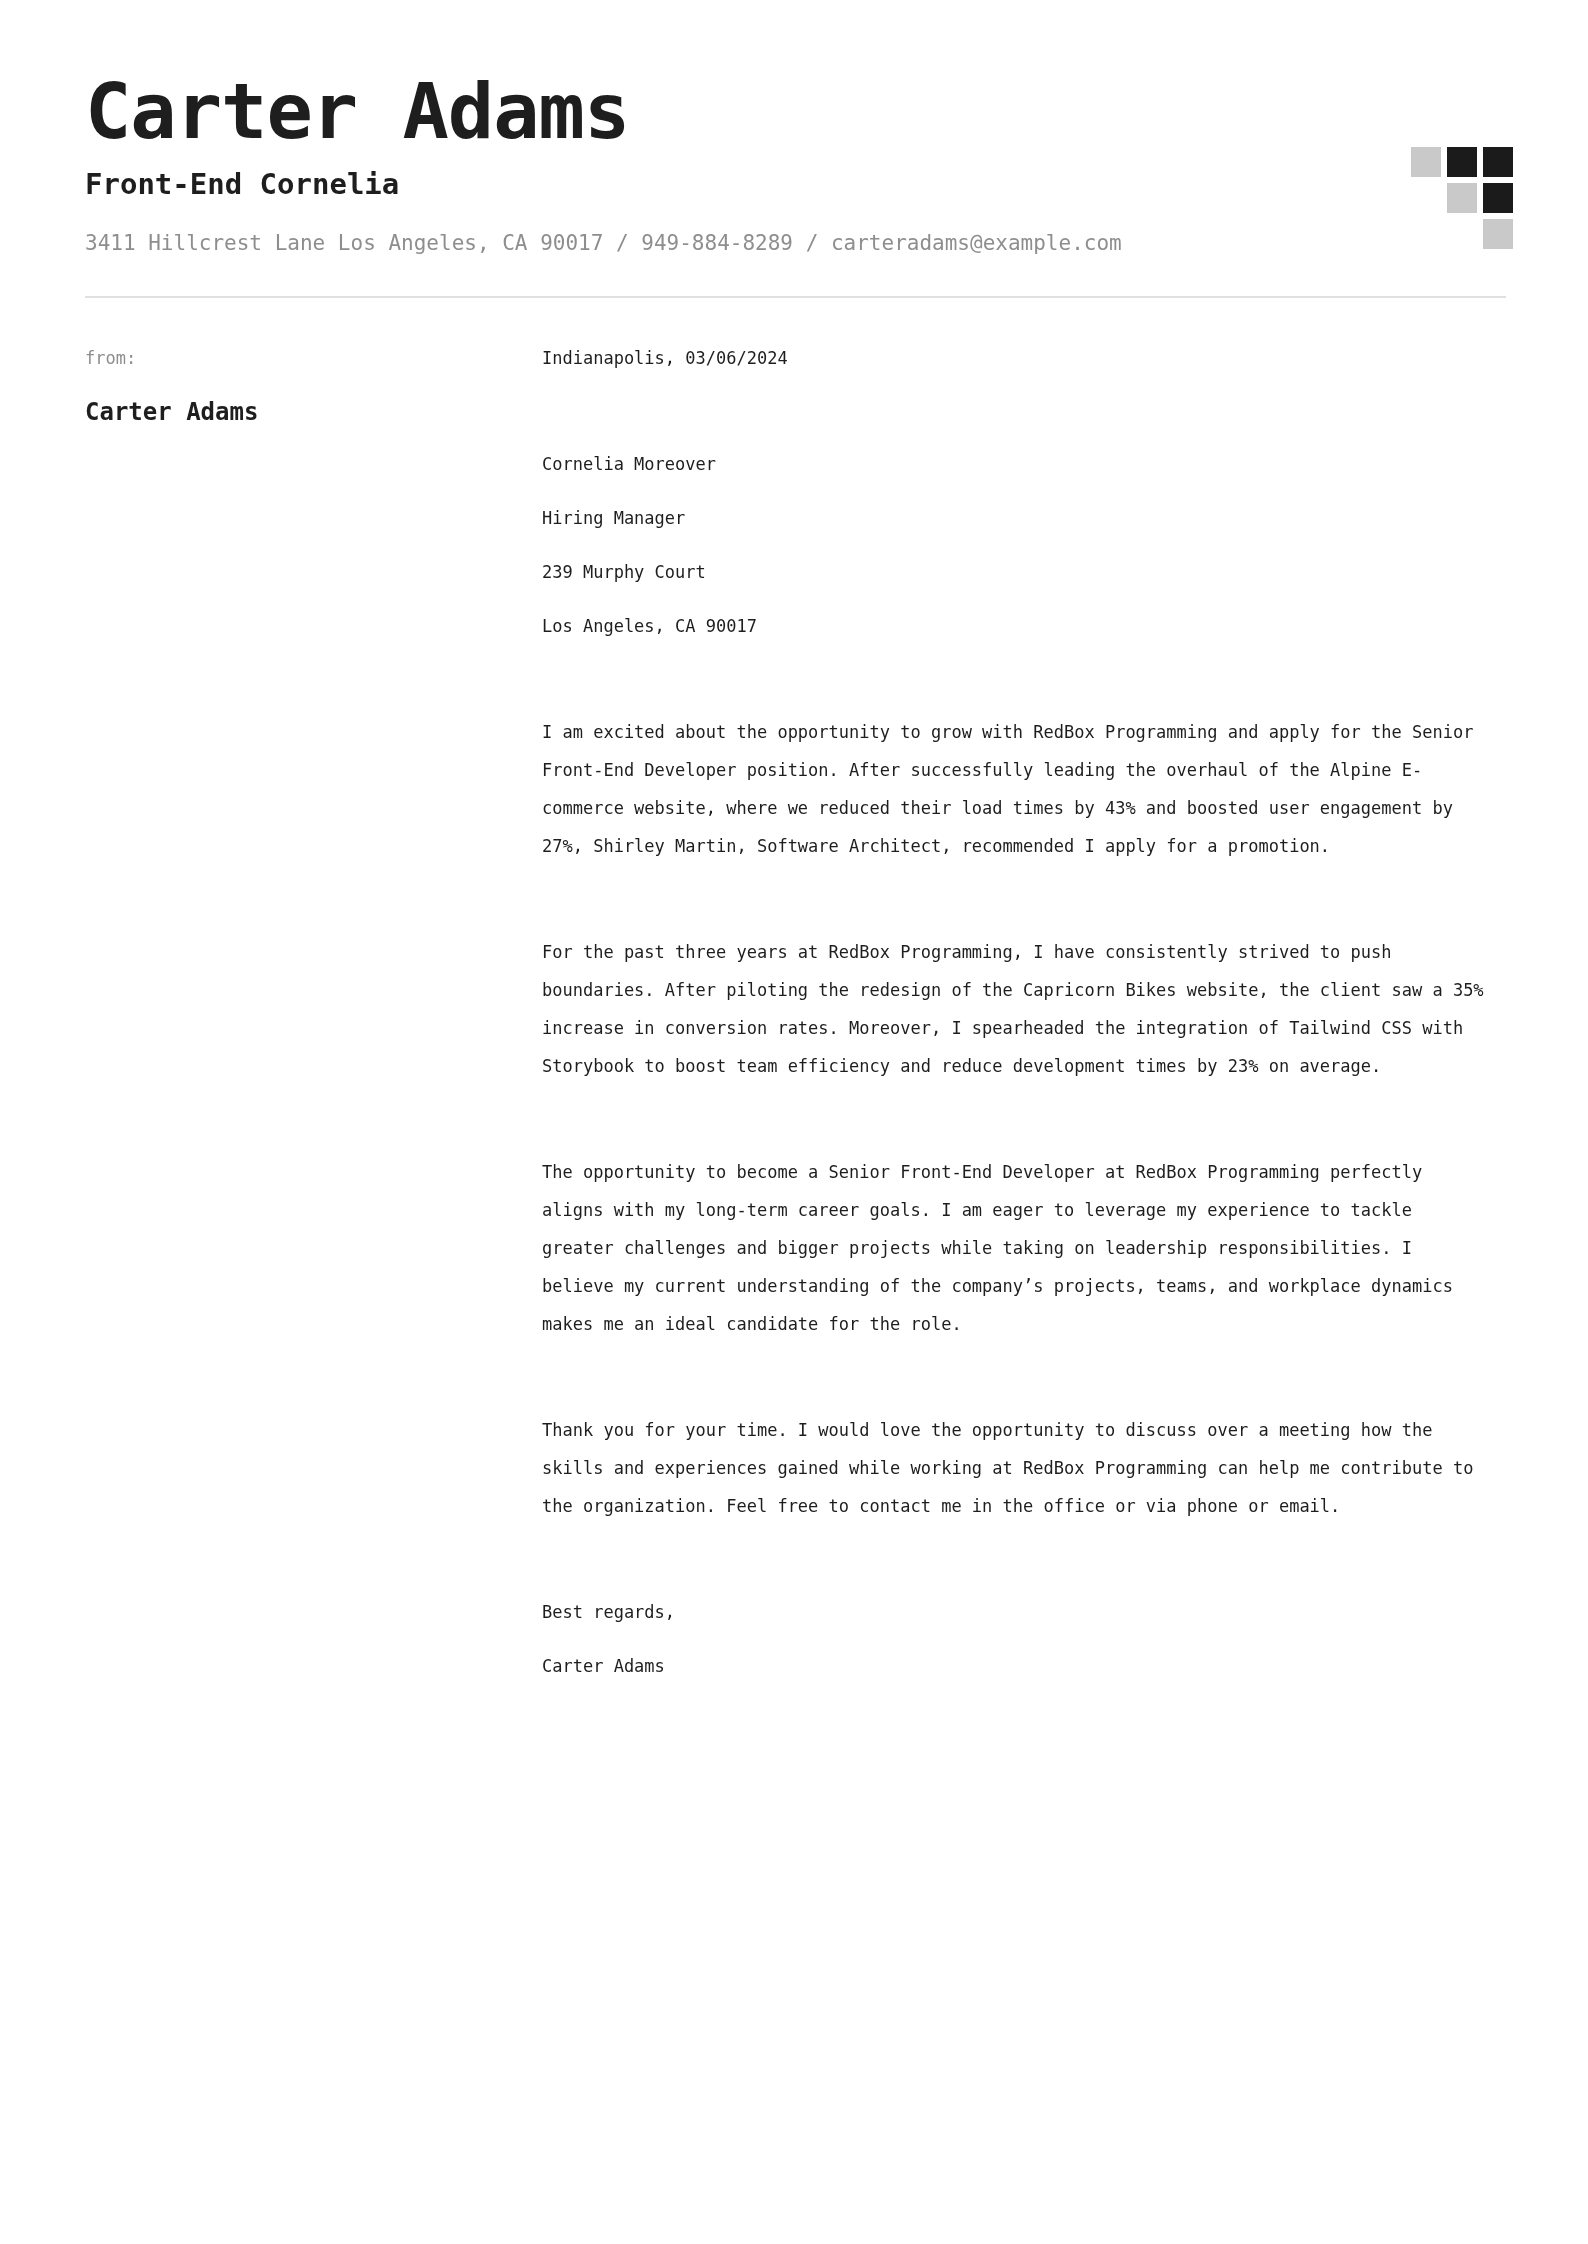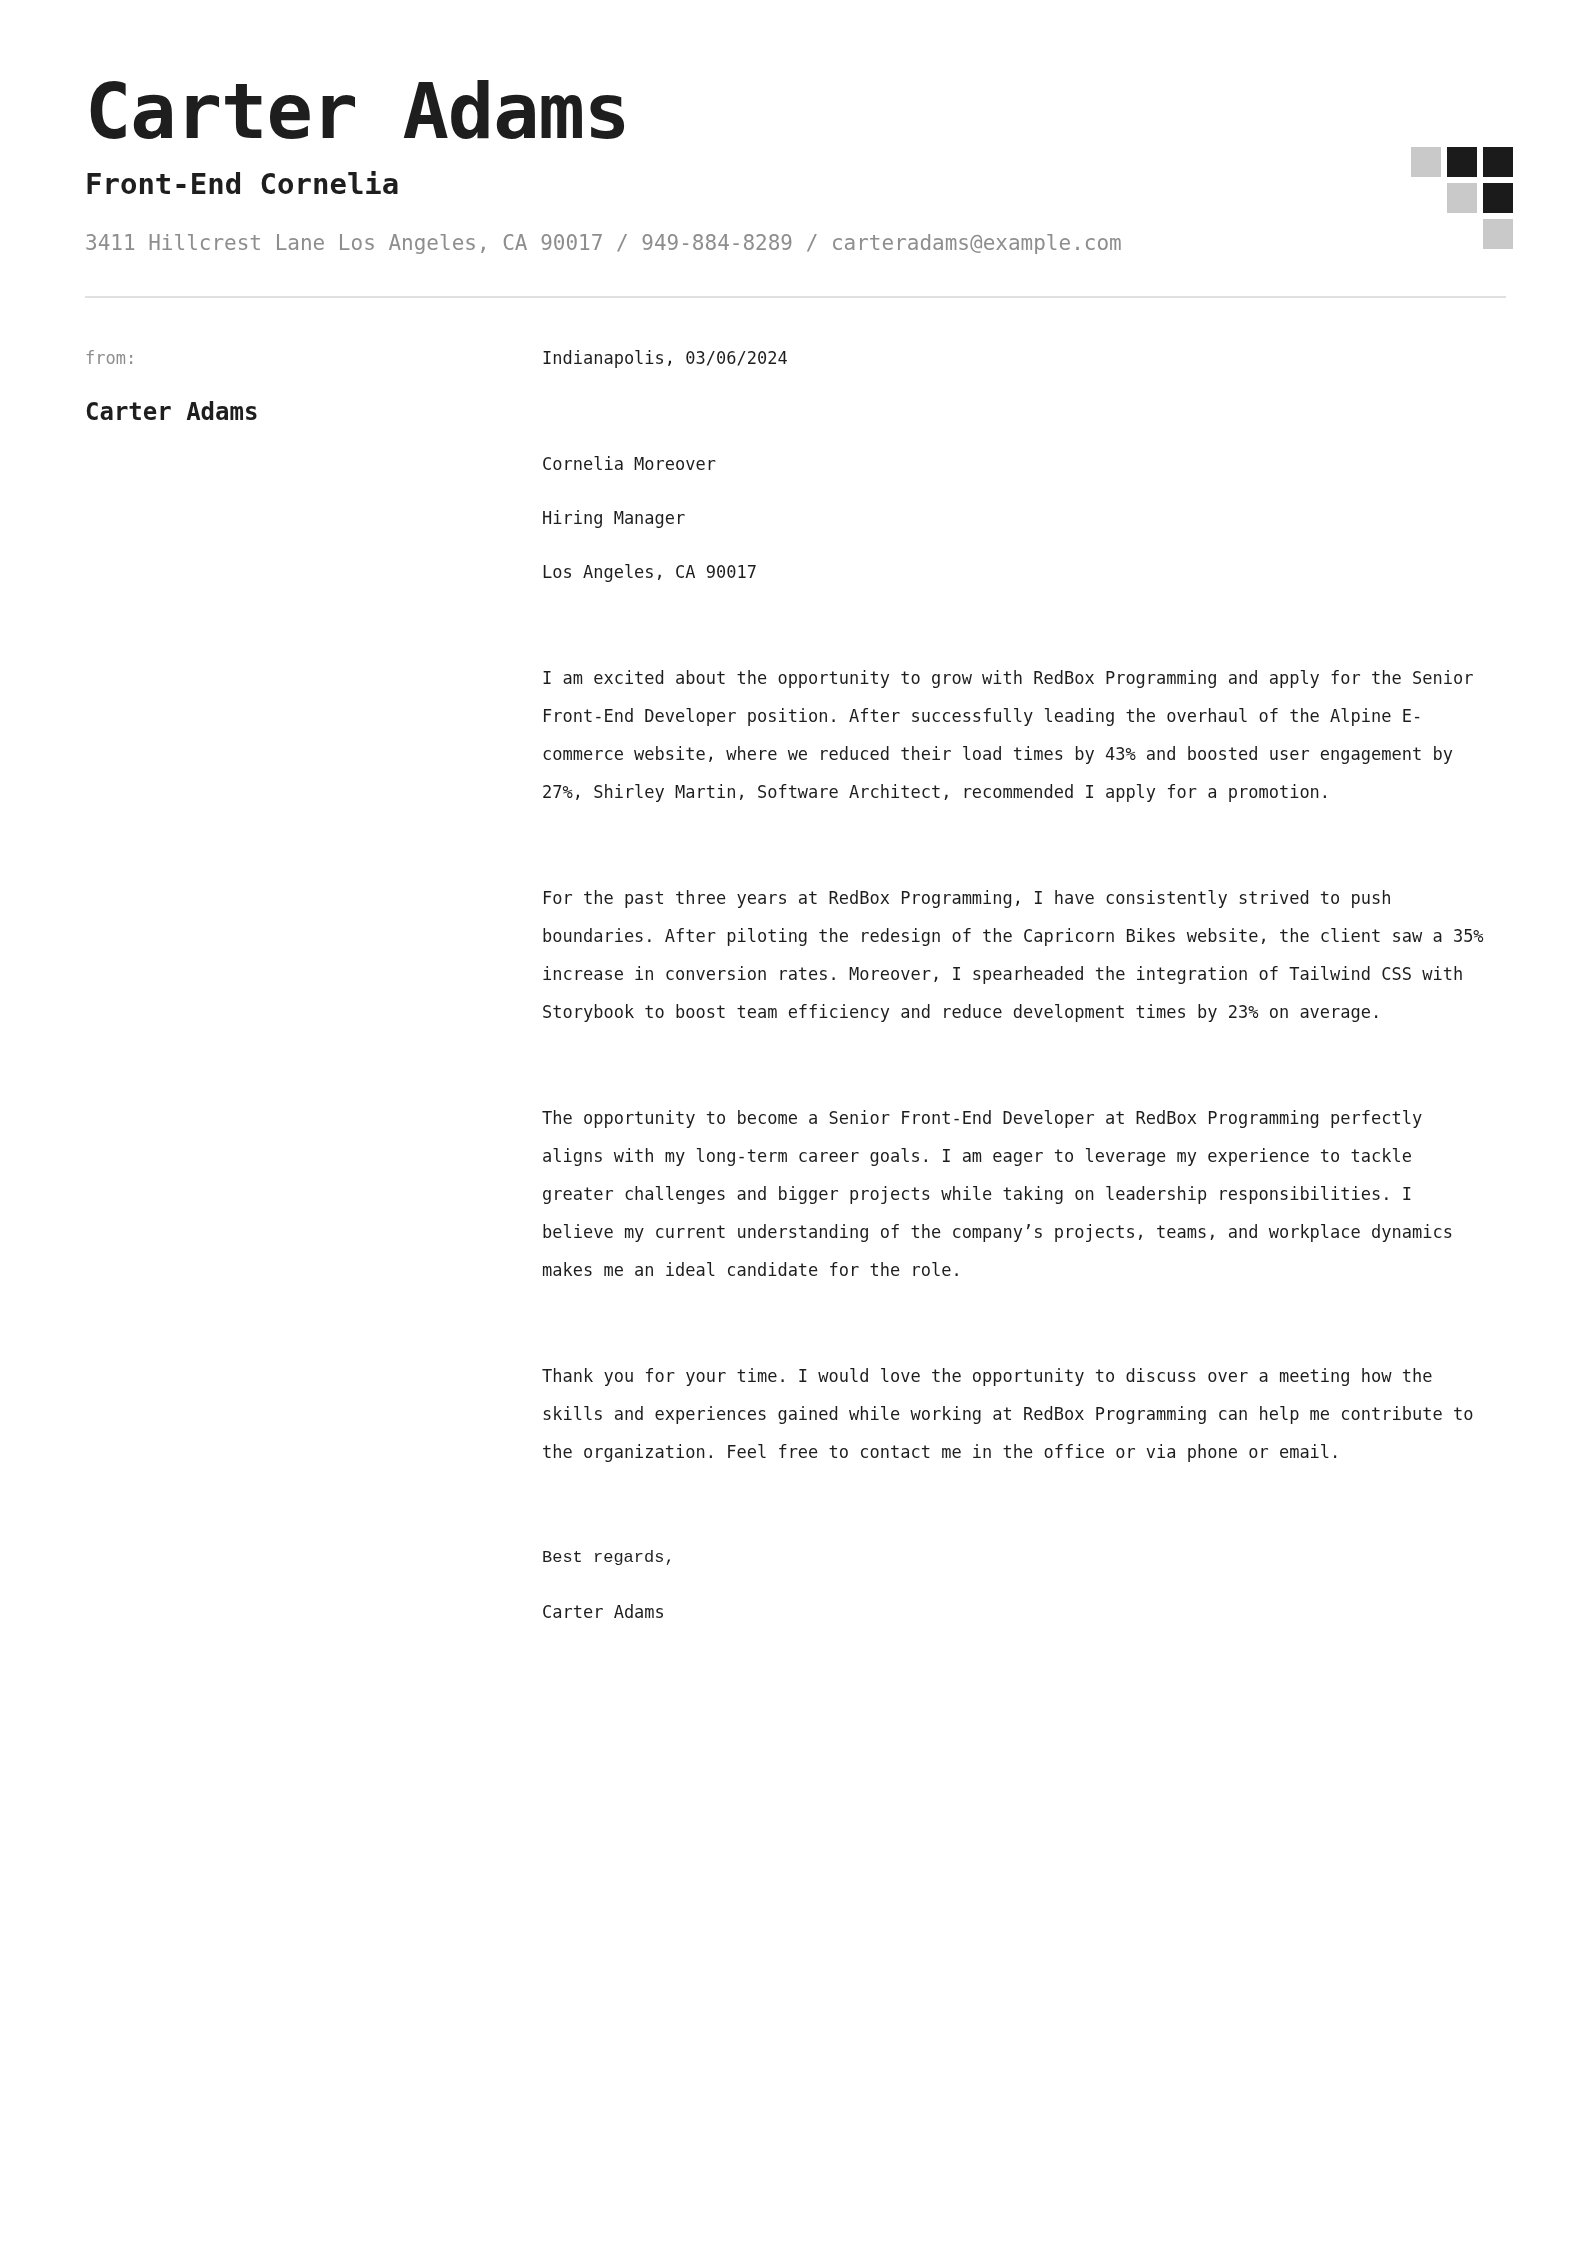--- a/index.html
+++ b/index.html
@@ -79,21 +79,21 @@
     font-size: 17px;
     line-height: 38px;
     margin: 16px 0;
   }
   .mt0 { margin-top: 0 !important; }
   .from-label { color: var(--muted); }
   .sender-name { font-weight: bold; font-size: 24px !important; }
 
   .date-line { margin: 0 0 68px 0 !important; }
   .para { margin: 68px 0 !important; }
-  .closing { margin: 68px 0 16px 0 !important; font-family: Liberation Mono, monospace; }
+  .closing { margin: 68px 0 16px 0 !important; }
   .signature { margin: 16px 0 !important; }
 </style>
 </head>
 <body>
 
 <div class="page">
 
   <div class="logo">
       <span class="logo-cell" style="background: rgb(201, 201, 201);"></span>
       <span class="logo-cell" style="background: rgb(27, 27, 27);"></span>
@@ -116,20 +116,21 @@
     <div class="col-left">
       <p class="from-label mt0">from:</p>
       <p class="sender-name">Carter Adams</p>
     </div>
 
     <div class="col-right">
       <p class="date-line">Indianapolis, 03/06/2024</p>
 
       <p class="line">Cornelia Moreover</p>
       <p class="line">Hiring Manager</p>
+      <p class="line">239 Murphy Court</p>
       <p class="line">Los Angeles, CA 90017</p>
 
 
       <p class="para">I am excited about the opportunity to grow with RedBox Programming and apply for the Senior Front-End Developer position. After successfully leading the overhaul of the Alpine E-commerce website, where we reduced their load times by 43% and boosted user engagement by 27%, Shirley Martin, Software Architect, recommended I apply for a promotion.</p>
       <p class="para">For the past three years at RedBox Programming, I have consistently strived to push boundaries. After piloting the redesign of the Capricorn Bikes website, the client saw a 35% increase in conversion rates. Moreover, I spearheaded the integration of Tailwind CSS with Storybook to boost team efficiency and reduce development times by 23% on average.</p>
       <p class="para">The opportunity to become a Senior Front-End Developer at RedBox Programming perfectly aligns with my long-term career goals. I am eager to leverage my experience to tackle greater challenges and bigger projects while taking on leadership responsibilities. I believe my current understanding of the company’s projects, teams, and workplace dynamics makes me an ideal candidate for the role.</p>
       <p class="para">Thank you for your time. I would love the opportunity to discuss over a meeting how the skills and experiences gained while working at RedBox Programming can help me contribute to the organization. Feel free to contact me in the office or via phone or email.</p>
 
       <p class="closing">Best regards,</p>
       <p class="signature">Carter Adams</p>

